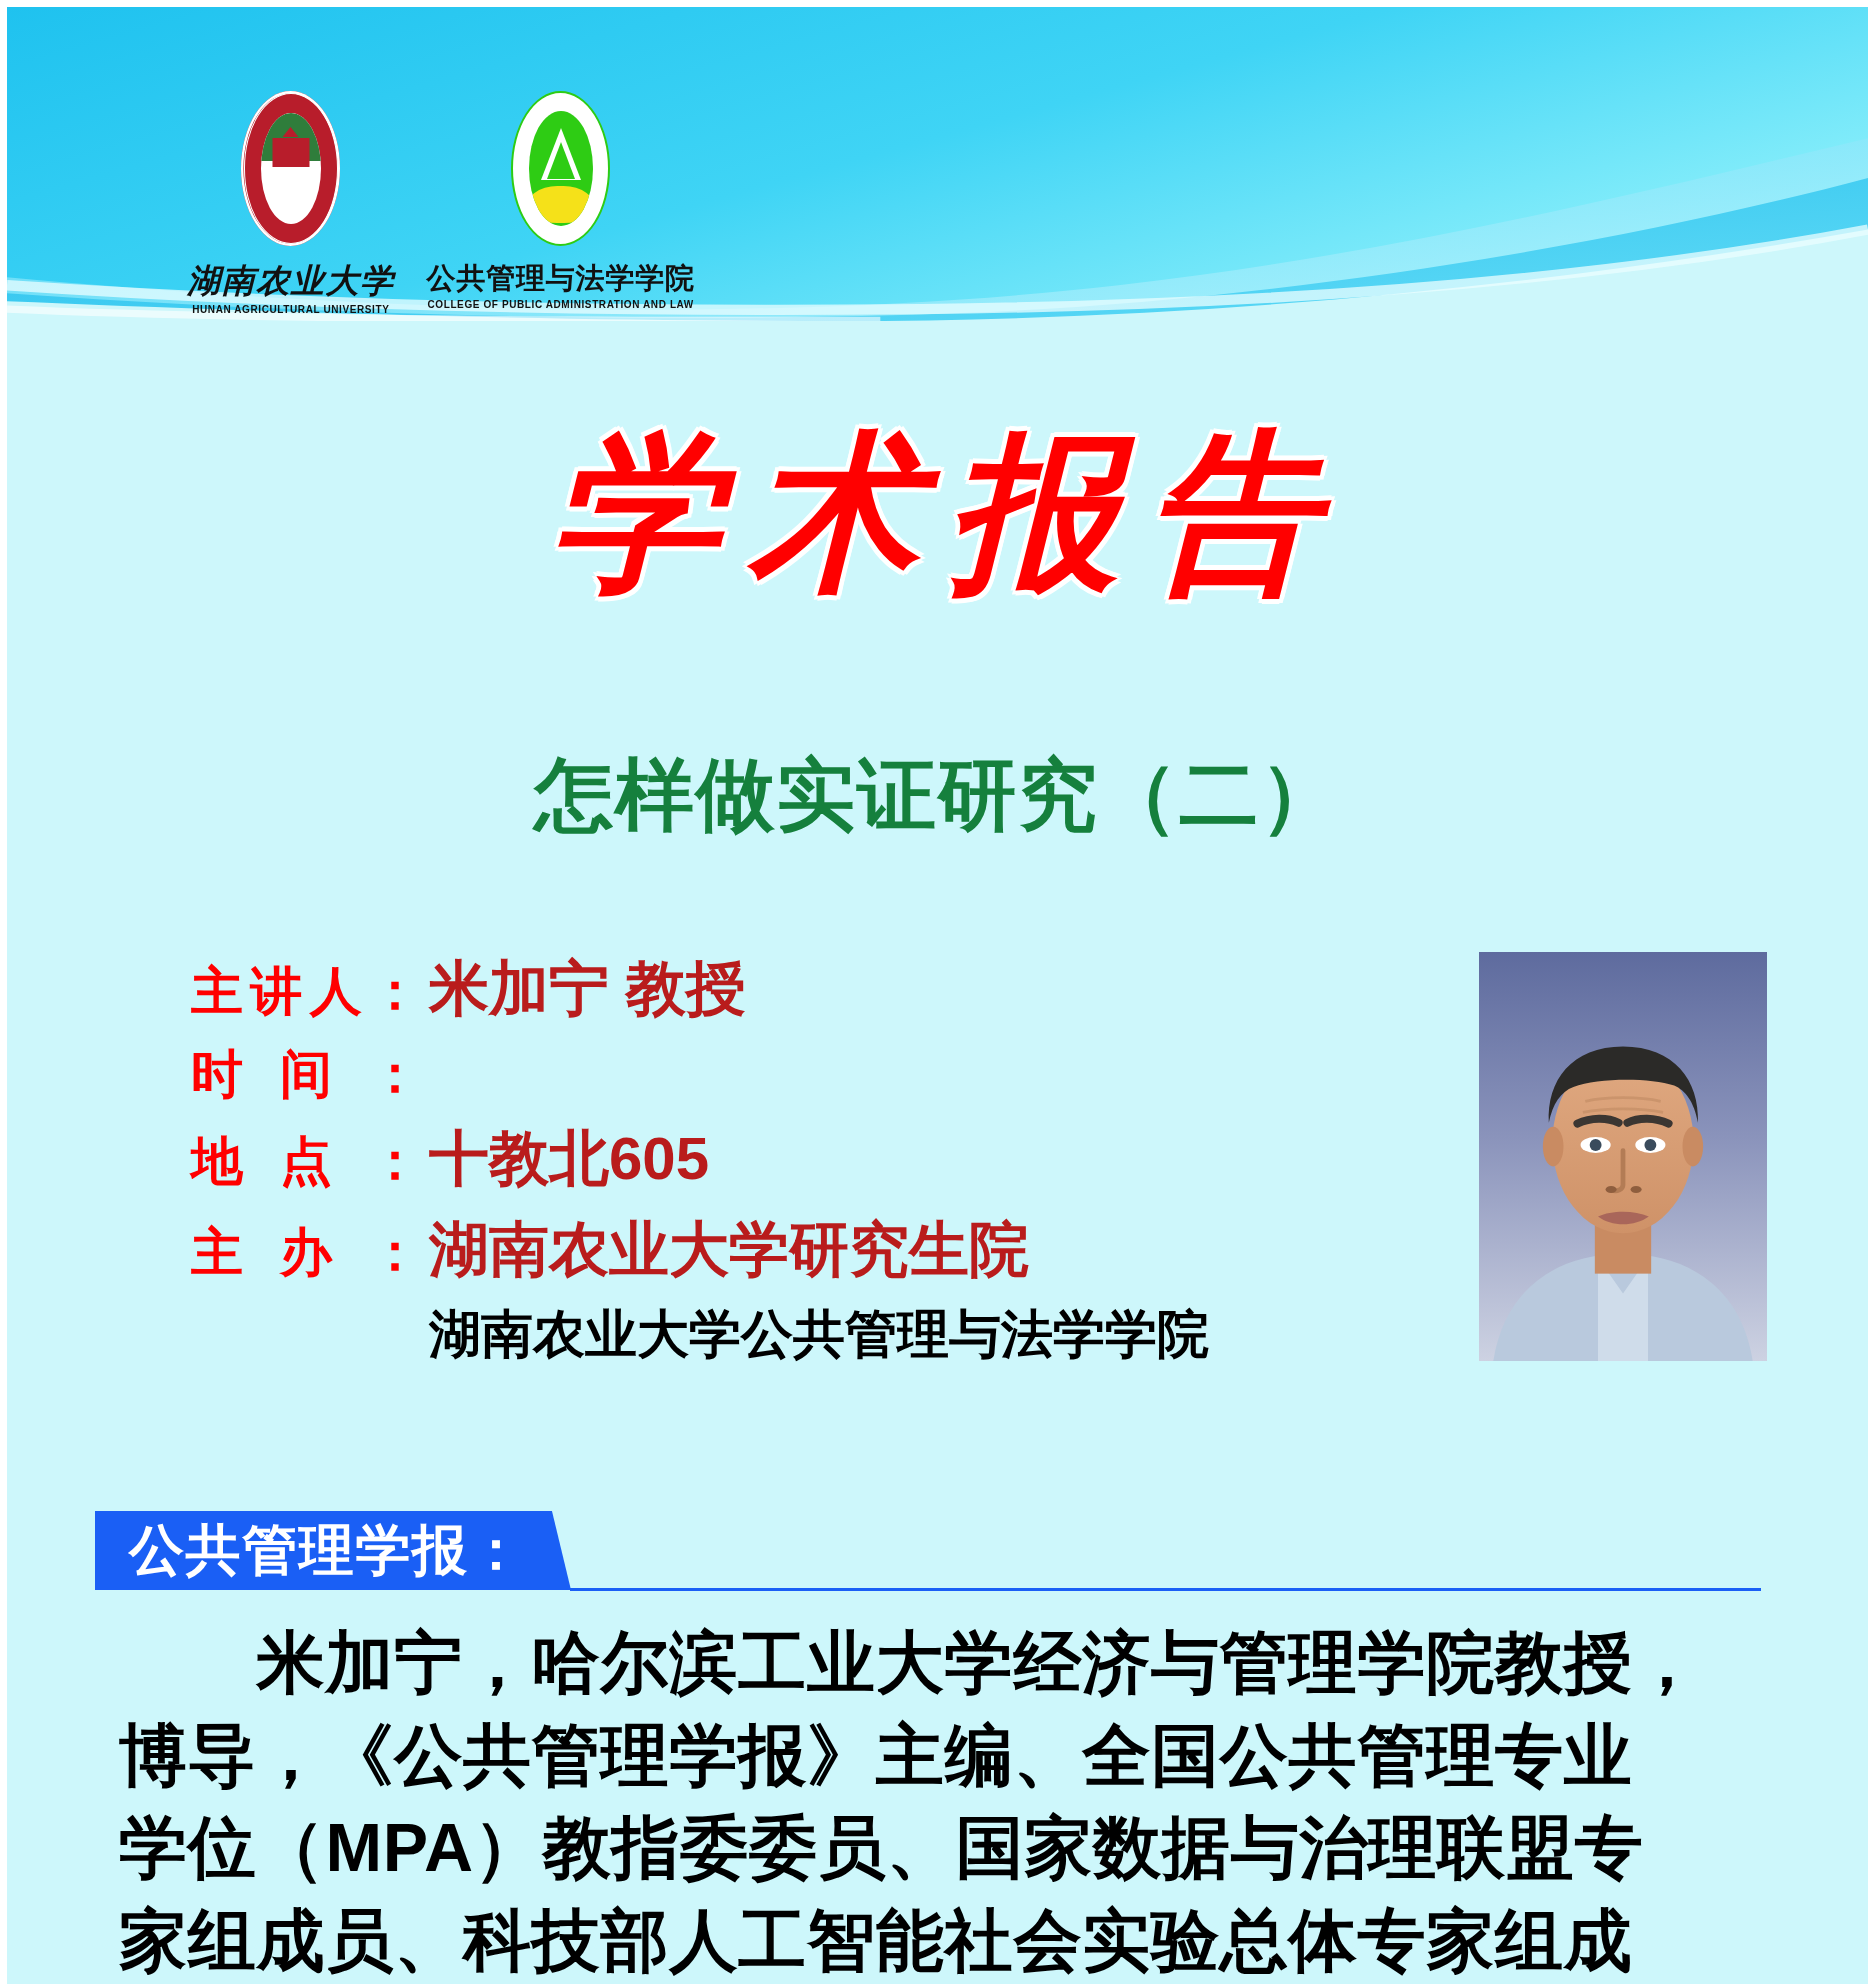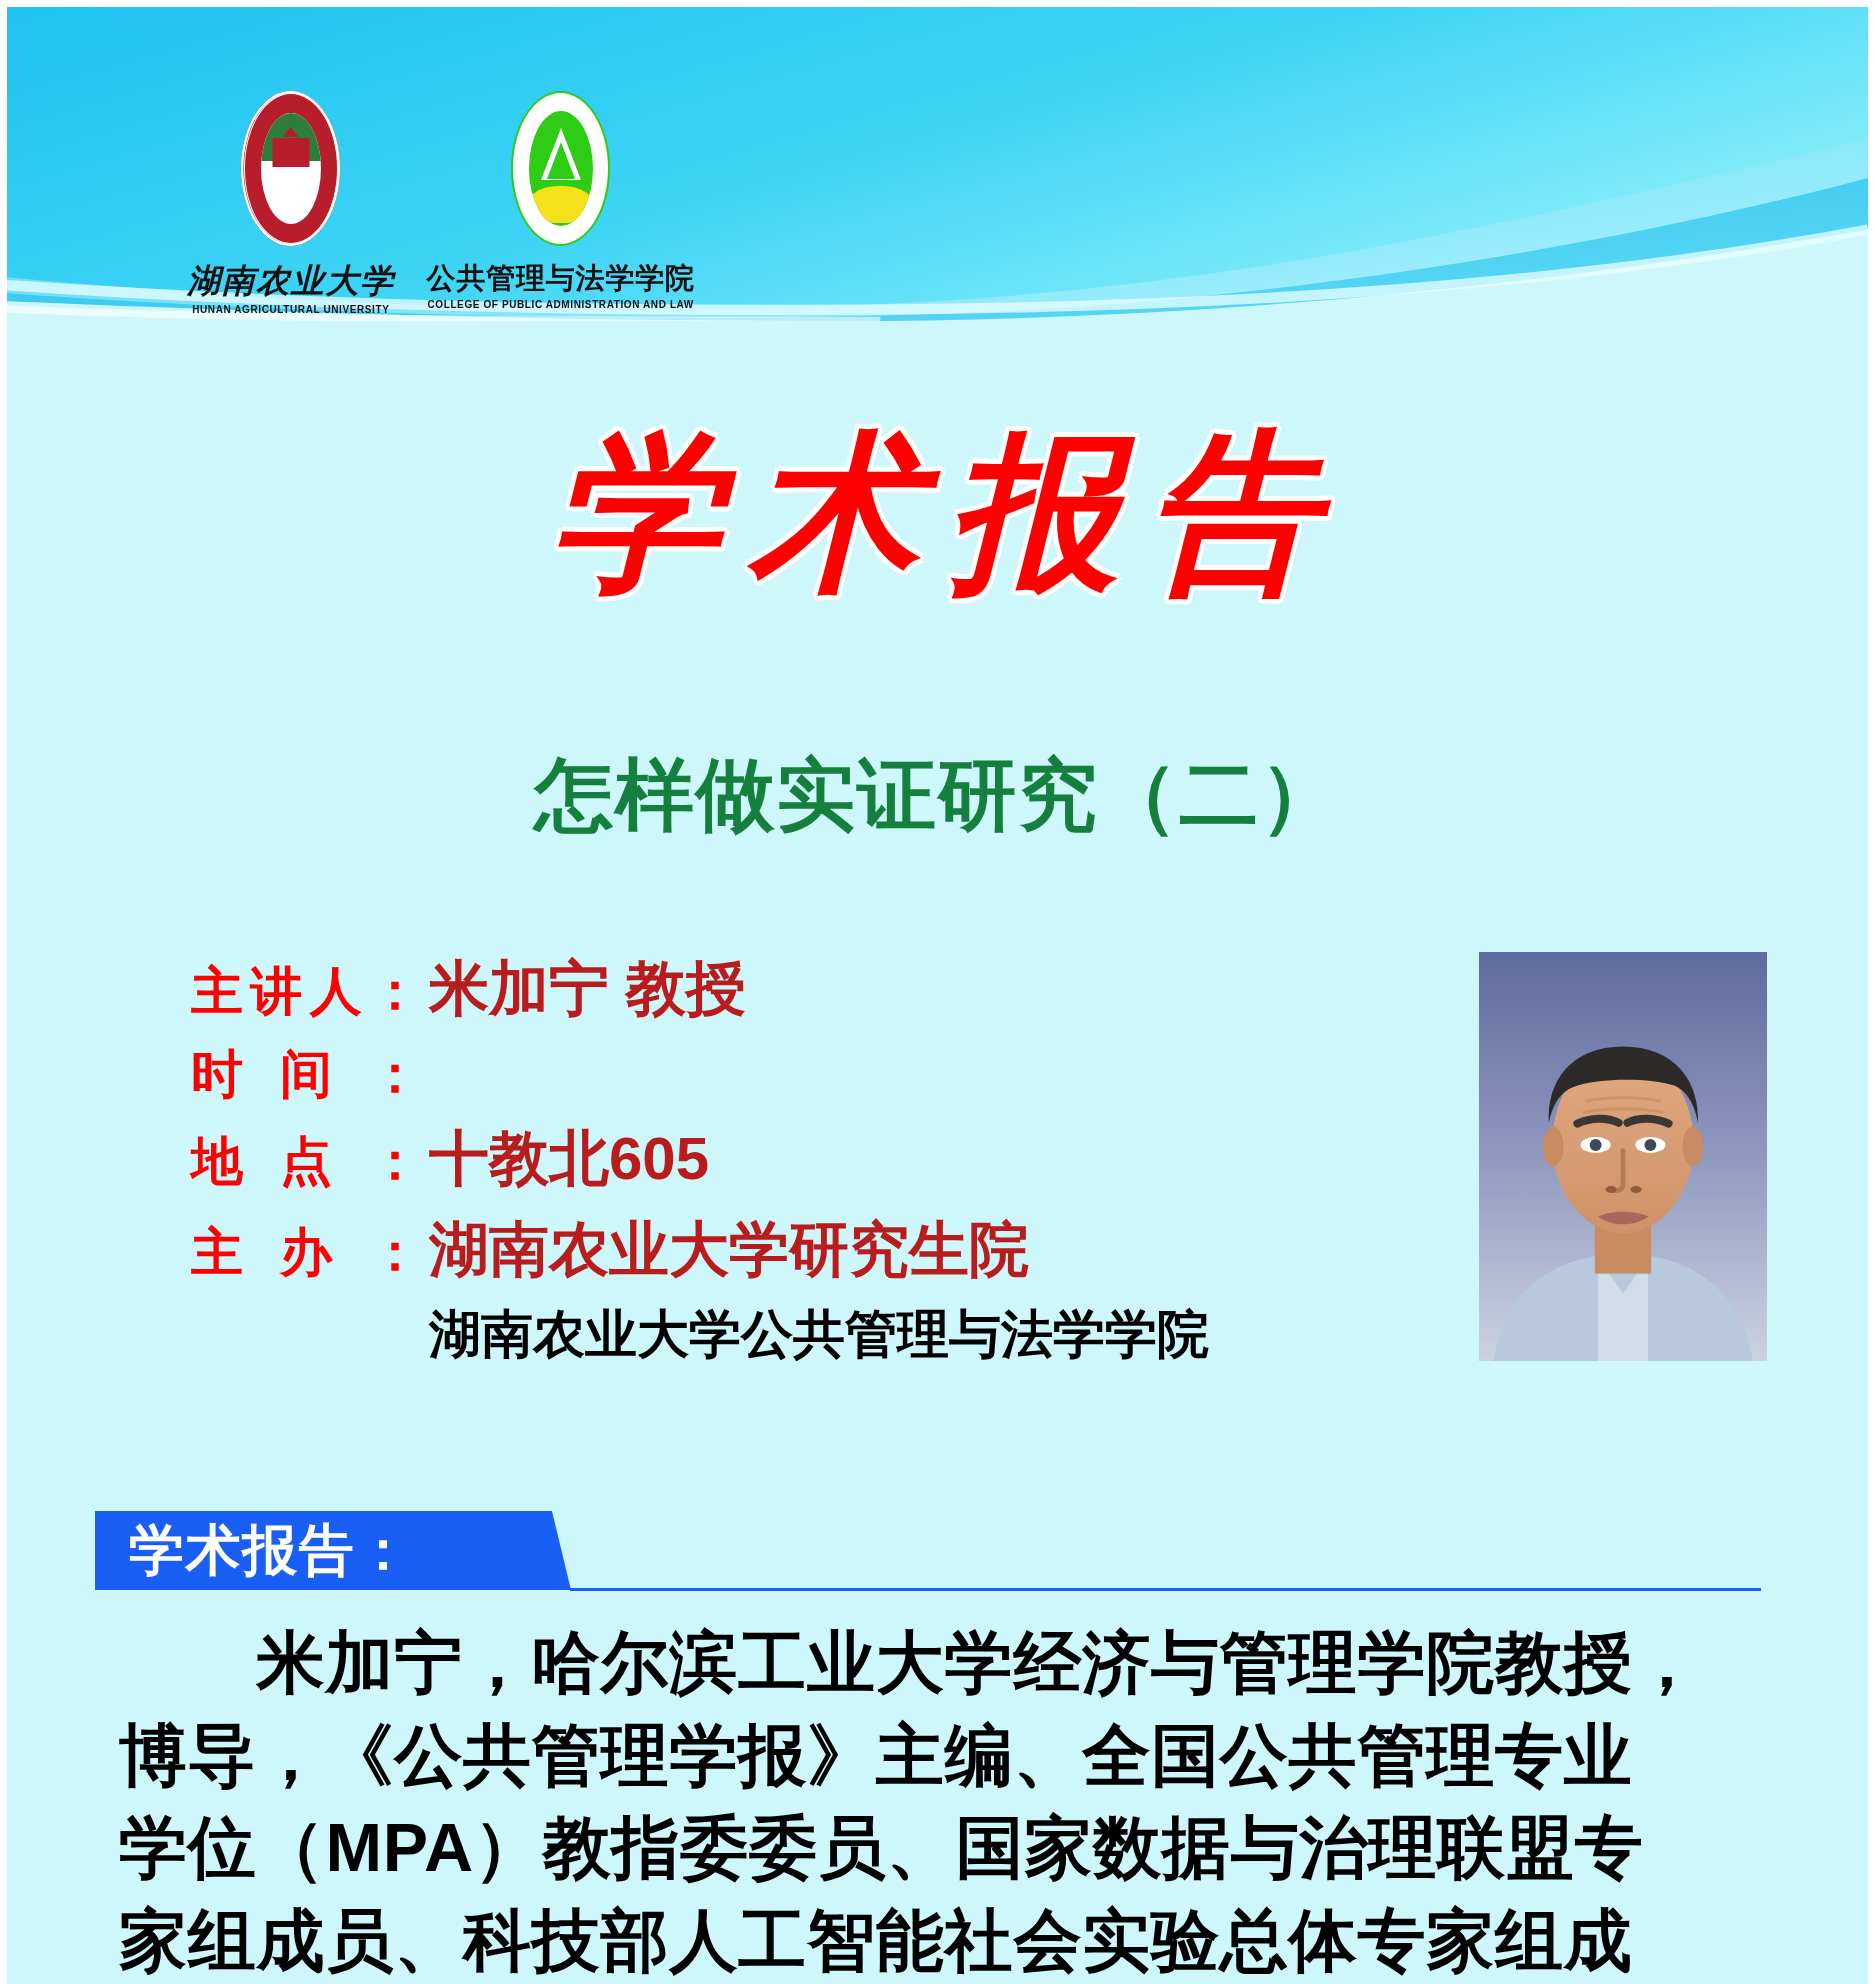--- a/index.html
+++ b/index.html
@@ -420,21 +420,21 @@
 
       <path d="M300,666 C334,650 392,650 428,666 C392,692 334,692 300,666 Z" fill="#a9665a"></path>
 
       <path d="M268,376 C320,364 406,364 458,376" stroke="#c08a62" stroke-width="7" fill="none" opacity="0.6"></path>
       <path d="M262,404 C318,392 408,392 464,404" stroke="#c08a62" stroke-width="7" fill="none" opacity="0.6"></path>
     </svg>
   </div>
 
   <div class="bio-banner-wrap">
     <div class="bio-banner">
-      <span class="bio-banner-text">学术报告：</span>
+      <span class="bio-banner-text">公共管理学报：</span>
     </div>
     <div class="bio-rule"></div>
   </div>
 
   <div class="bio-body">
     <div class="bio-line">　　米加宁，哈尔滨工业大学经济与管理学院教授，</div>
     <div class="bio-line">博导，《公共管理学报》主编、全国公共管理专业</div>
     <div class="bio-line">学位（MPA）教指委委员、国家数据与治理联盟专</div>
     <div class="bio-line">家组成员、科技部人工智能社会实验总体专家组成</div>
 

